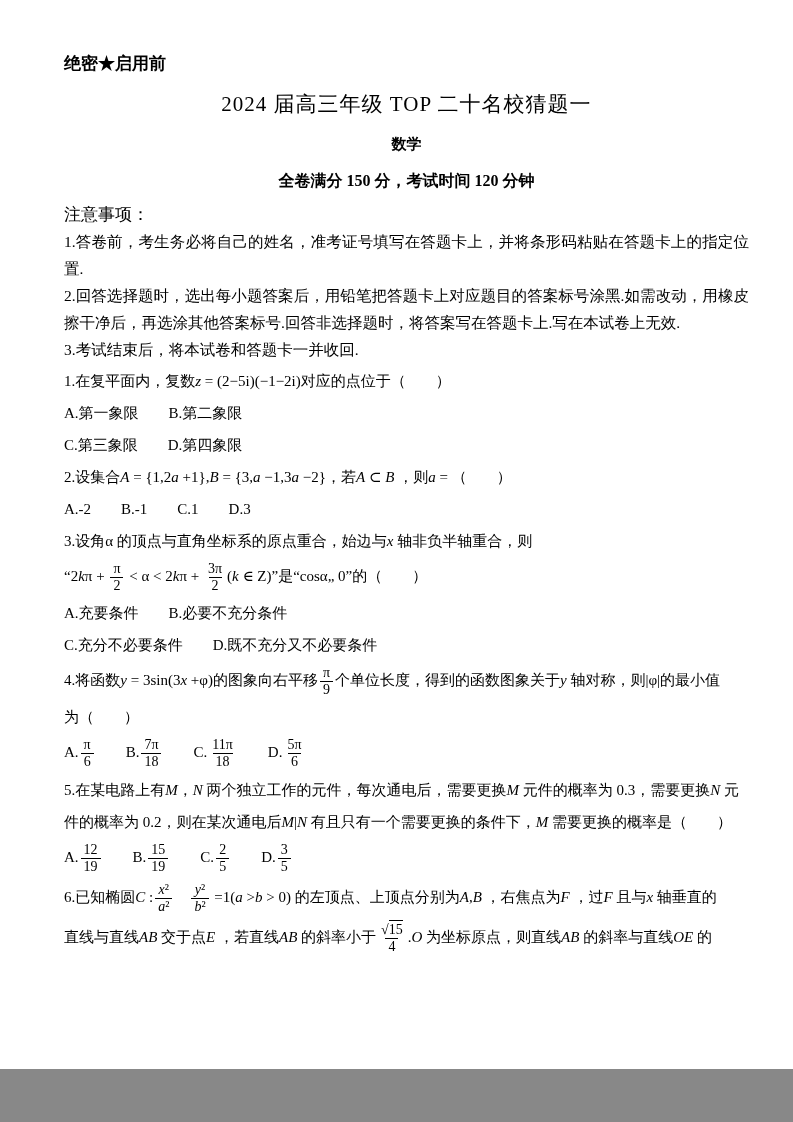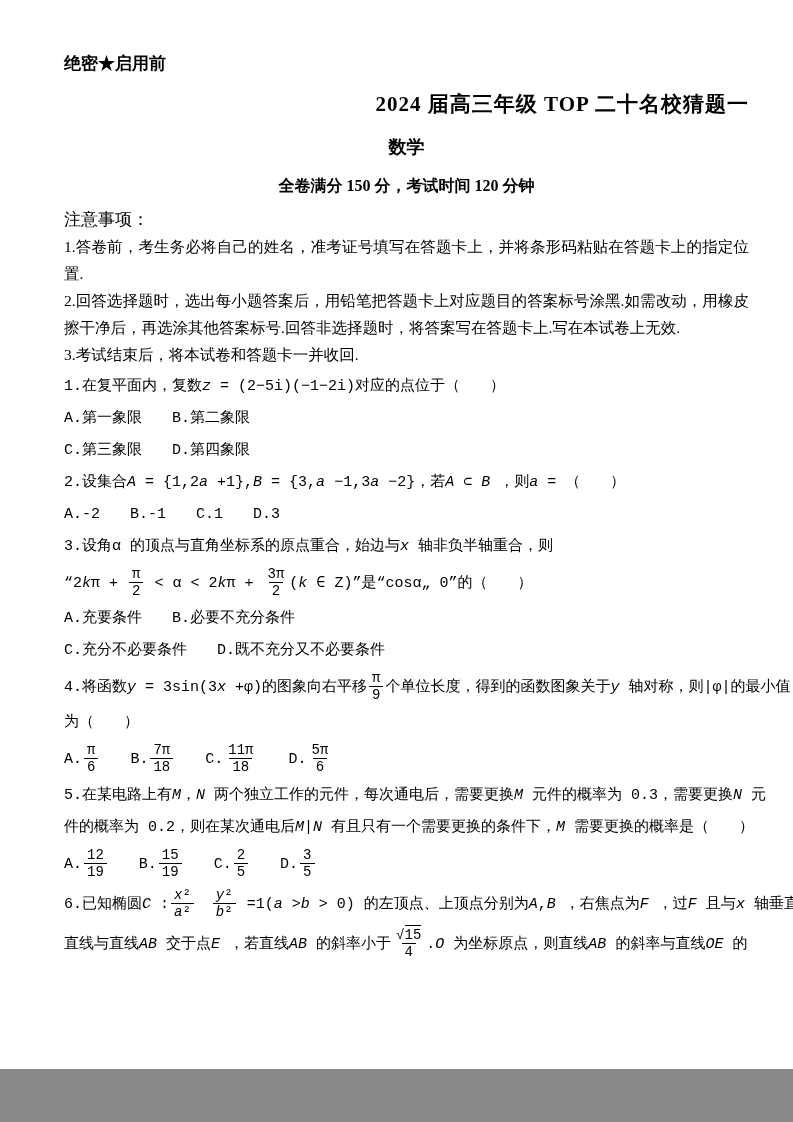--- a/index.html
+++ b/index.html
@@ -8,27 +8,27 @@
     width:793px; height:1069px;
     margin:0 auto;
     background:#ffffff;
     color:#000;
     font-family:"Liberation Serif","DejaVu Serif",serif;
     box-sizing:border-box;
     padding:52px 44px 0 64px;
     overflow:hidden;
   }
   .secret { font-size:17px; font-weight:700; line-height:24px; }
-  .title  { text-align:right; font-size:21px; font-weight:700; margin-top:14px; letter-spacing:1px; }
-  .subject{ text-align:center; font-size:18px; font-weight:700; margin-top:17px; }
+  .title  { text-align:center; font-size:21px; font-weight:400; margin-top:14px; letter-spacing:1px; }
+  .subject{ text-align:center; font-size:15px; font-weight:700; margin-top:17px; }
   .score  { text-align:center; font-size:16px; font-weight:700; margin-top:17px; }
   .notice-head { font-weight:400; font-size:17px; line-height:26px; margin-top:10px; }
   .notice-item { font-weight:400; font-size:15.5px; line-height:27px; text-align:justify; margin:0; }
   .section-head{ font-weight:700; font-size:15.5px; line-height:31px; margin-top:3px; text-align:justify; }
-  .questions { margin-top:6px;font-family:Liberation Mono, monospace; }
+  .questions { margin-top:6px; }
   .question { margin:0; }
   .qrow { font-size:15px; line-height:25px; white-space:nowrap; margin:0 0 7px 0; }
   .var { font-style:italic; }
   .frac {
     display:inline-flex; flex-direction:column; align-items:center;
     vertical-align:middle; line-height:1.15; font-size:14px; margin:0 2px;
     text-align:center;
   }
   .frac .num { padding:0 3px; }
   .frac .den { border-top:1px solid #000; padding:0 3px; }

